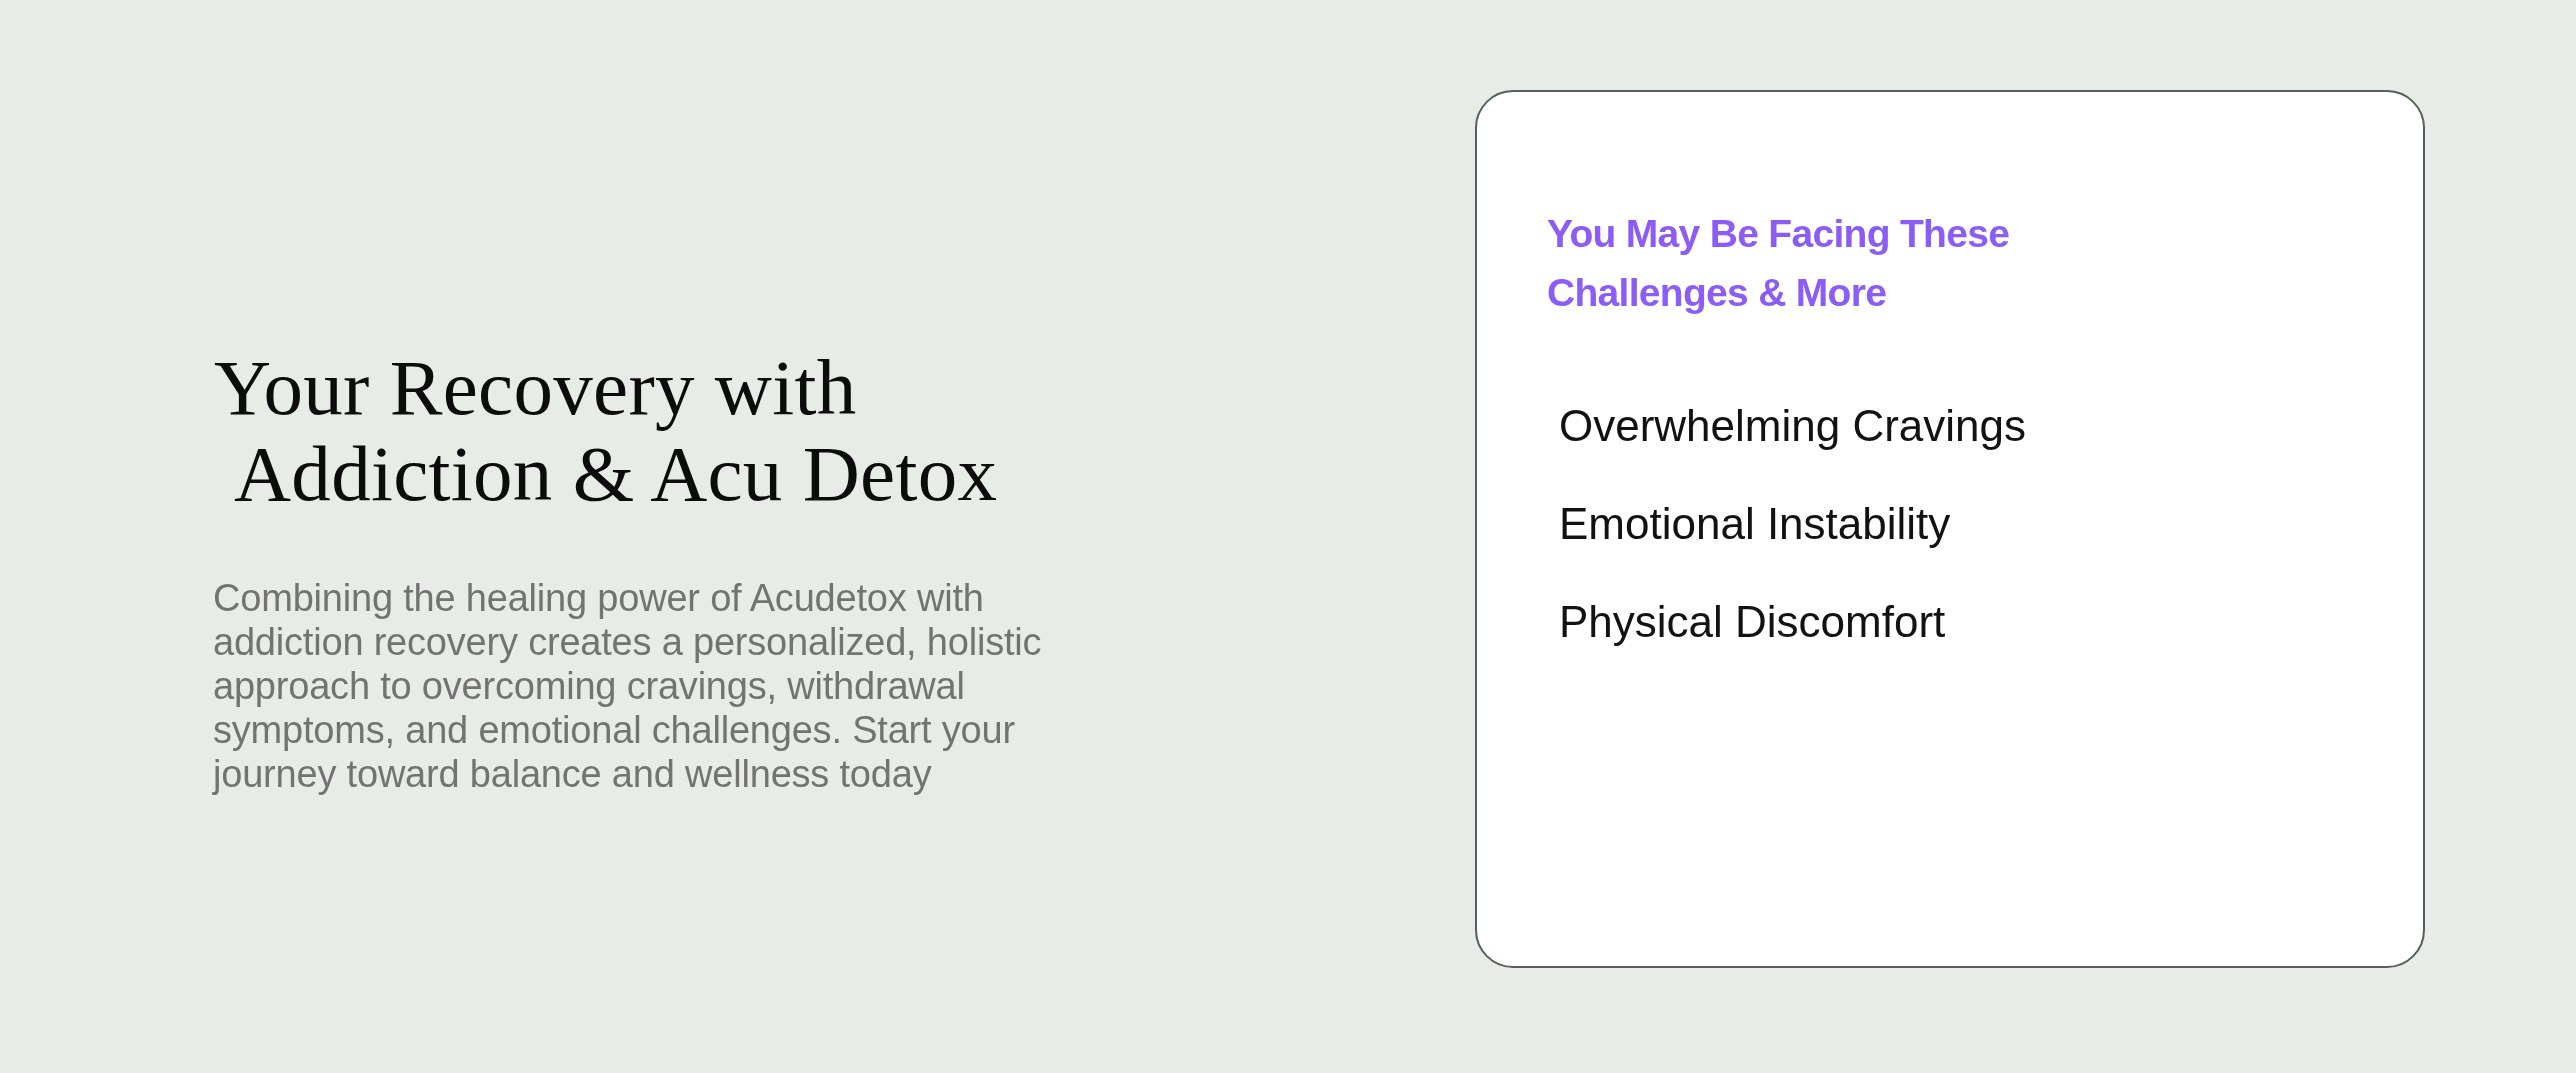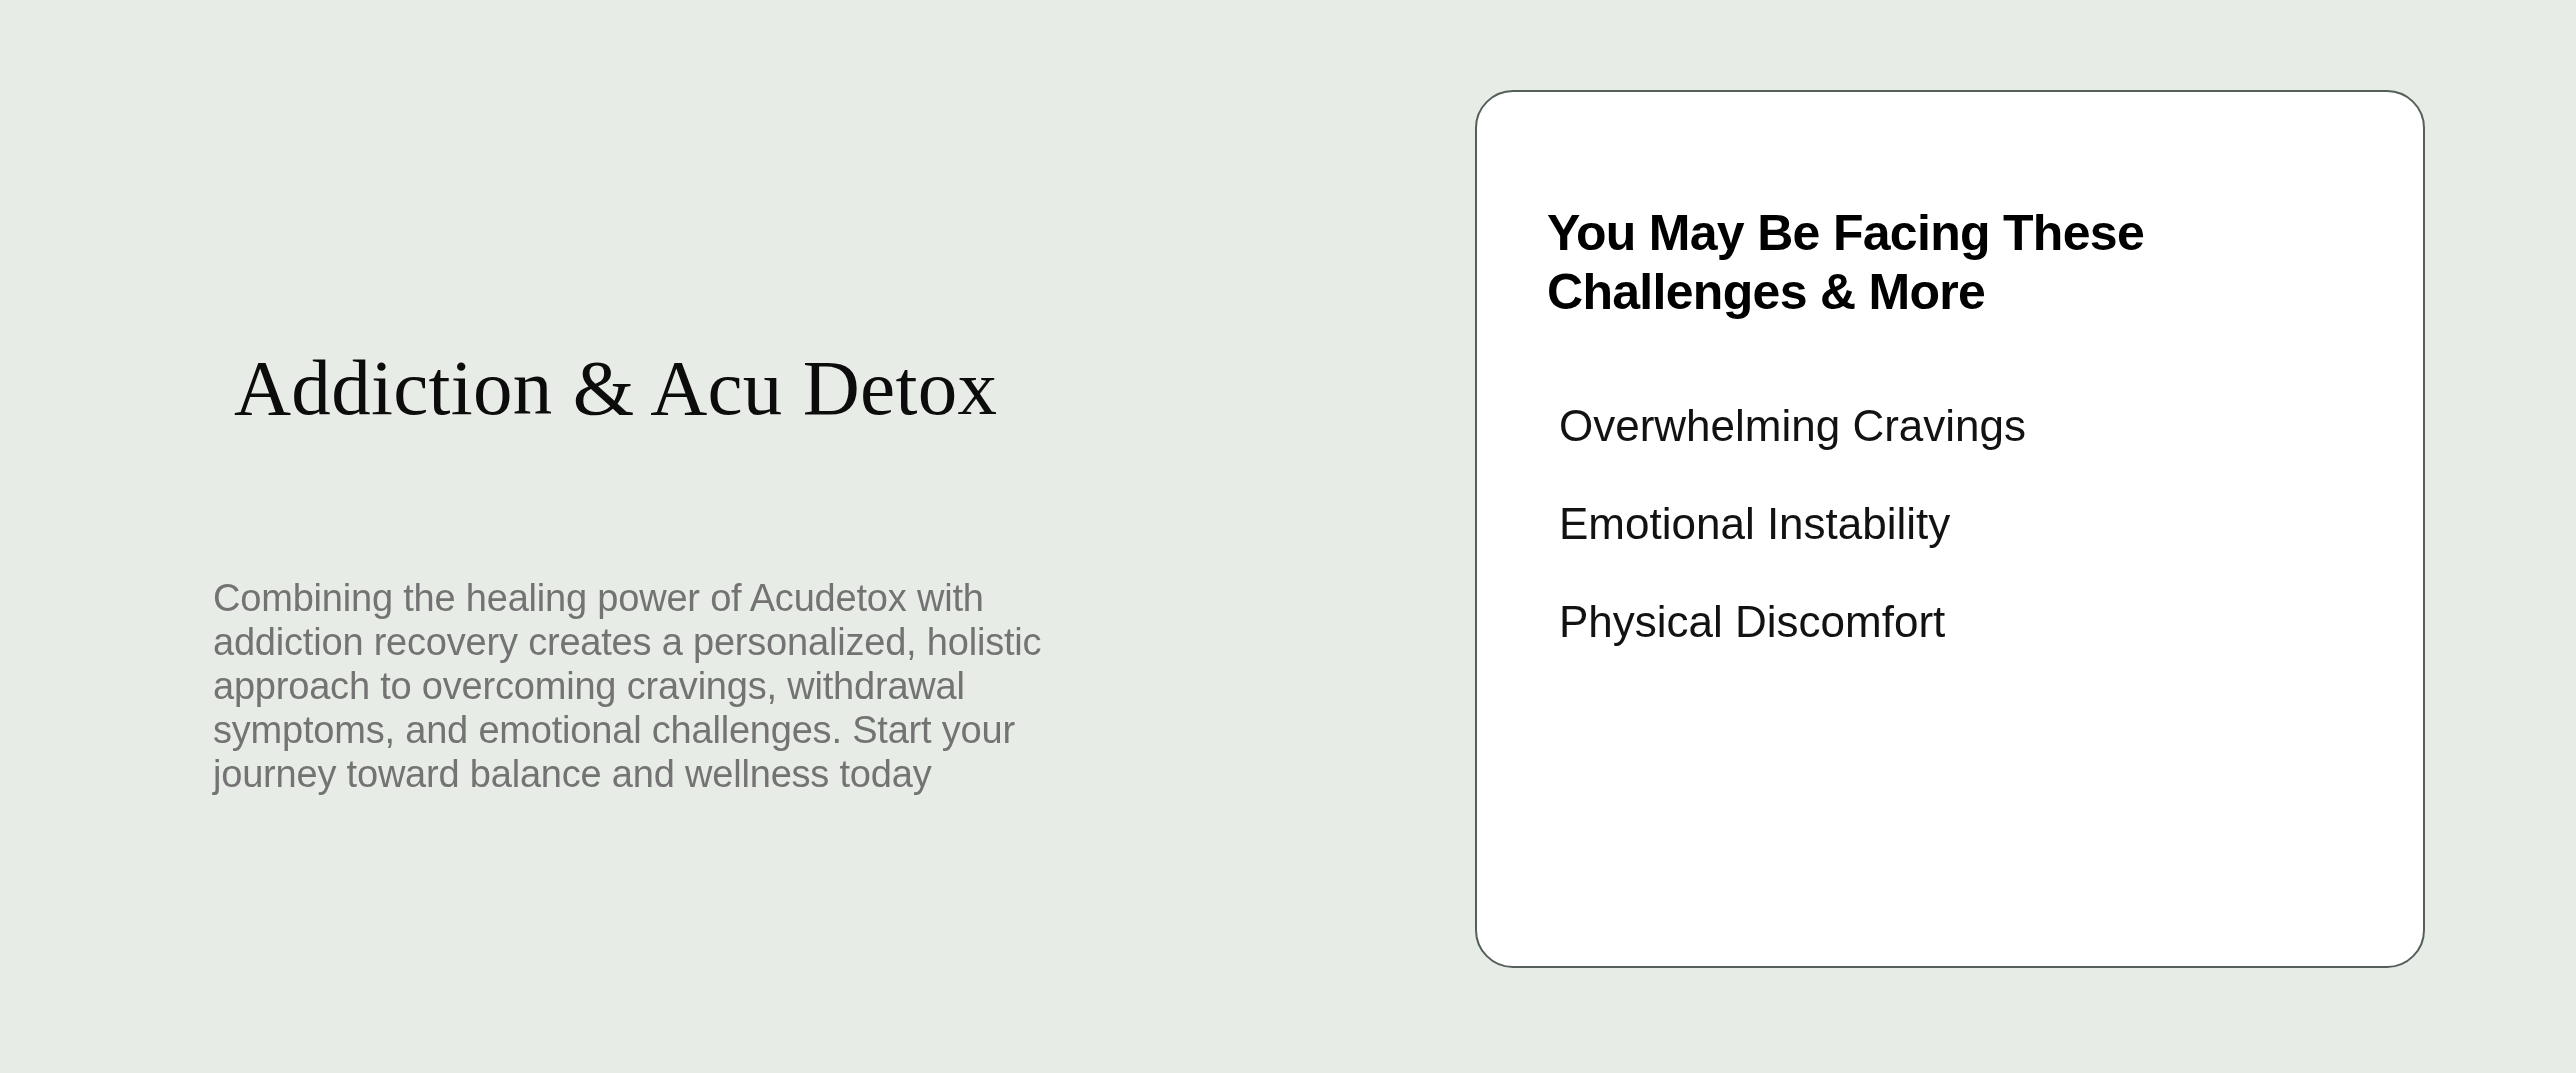--- a/index.html
+++ b/index.html
@@ -60,26 +60,26 @@
     box-sizing: border-box;
     background: #ffffff;
     border: 2.7px solid #55605a;
     border-radius: 38px;
   }
   .card-title {
     position: absolute;
     left: 70px;
     top: 112px;
     margin: 0;
-    font-size: 50px;
+    font-size: 39px;
     line-height: 59px;
     font-weight: bold;
     letter-spacing: -0.7px;
     white-space: pre-line;
-    color: #000000;
+    color: #8b5cf6;
   }
   .challenge-list {
     position: absolute;
     left: 78px;
     top: 281px;
     margin: 4px;
     padding: 0;
     list-style: none;
   }
   .challenge-list li {
@@ -91,20 +91,21 @@
     color: #121212;
   }
 </style>
 </head>
 <body>
 
 <div class="page">
 
   <section>
     <h1 class="hero-title">
+        <span class="line line1">Your Recovery with</span>
         <span class="line line2">Addiction &amp; Acu Detox</span>
       </h1>
     <p class="hero-desc">Combining the healing power of Acudetox with
 addiction recovery creates a personalized, holistic
 approach to overcoming cravings, withdrawal
 symptoms, and emotional challenges. Start your
 journey toward balance and wellness today</p>
   </section>
 
   <aside class="card">

